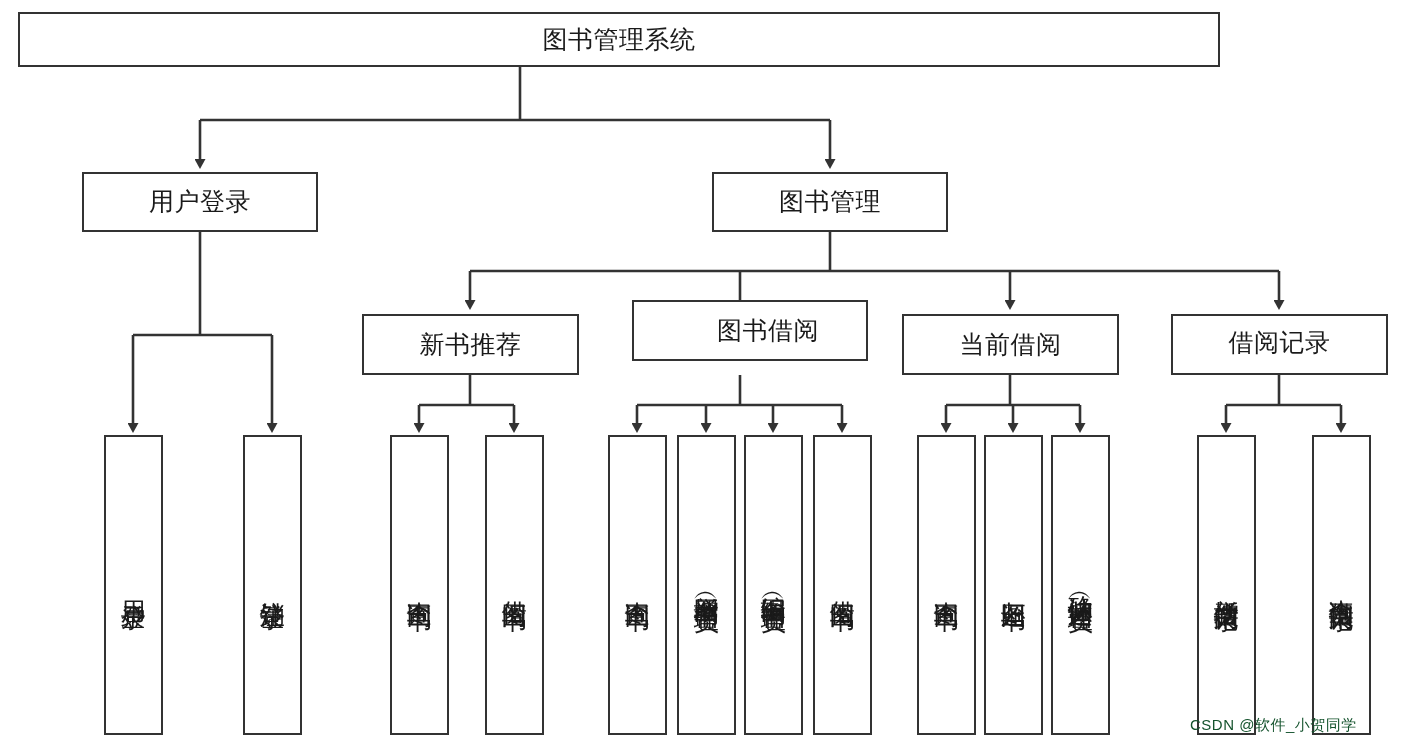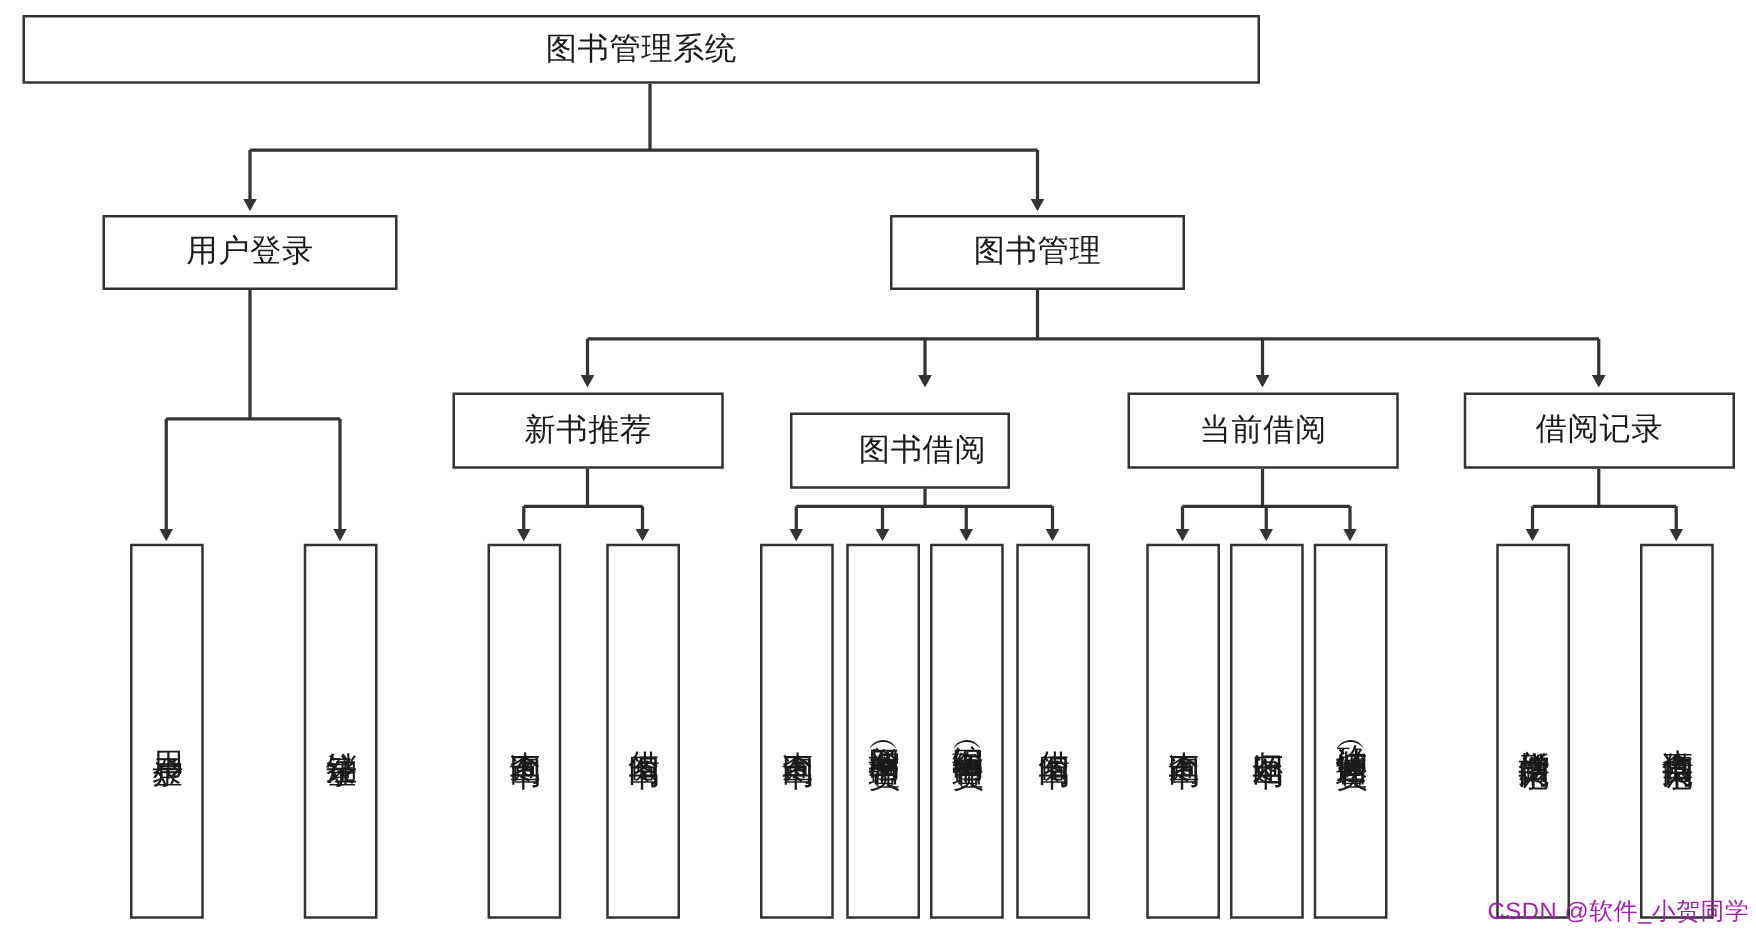--- a/index.html
+++ b/index.html
@@ -50,22 +50,22 @@
   .node.vert .node-label {
     writing-mode: vertical-rl;
     text-orientation: upright;
     font-size: 25px;
     line-height: 1.22;
     letter-spacing: 2px;
     max-height: 278px;
   }
   .watermark {
     position: absolute;
-    color: #a21caf;
-    font-size: 19px;
+    color: #14532d;
+    font-size: 15px;
     white-space: nowrap;
     letter-spacing: 0.5px;
   }
 </style>
 </head>
 <body>
 
 <div id="canvas">
 
   <svg class="wires" viewBox="0 0 1405 747" xmlns="http://www.w3.org/2000/svg">
@@ -111,35 +111,35 @@
       <path d="M1013,405 L1013,424" marker-end="url(#arrow)"></path>
       <path d="M1080,405 L1080,424" marker-end="url(#arrow)"></path>
 
       <path d="M1279,375 L1279,405"></path>
       <path d="M1226,405 L1341,405"></path>
       <path d="M1226,405 L1226,424" marker-end="url(#arrow)"></path>
       <path d="M1341,405 L1341,424" marker-end="url(#arrow)"></path>
     </g>
   </svg>
 
-  <div class="node horiz" style="left:18px; top:12px; width:990px; height:55px;">
+  <div class="node horiz" style="left:18px; top:12px; width:1202px; height:55px;">
     <span class="node-label">图书管理系统</span>
   </div>
 
   <div class="node horiz" style="left:82px; top:172px; width:236px; height:60px;">
     <span class="node-label">用户登录</span>
   </div>
   <div class="node horiz" style="left:362px; top:314px; width:217px; height:61px;">
     <span class="node-label">新书推荐</span>
   </div>
 
   <div class="node horiz" style="left:712px; top:172px; width:236px; height:60px;">
     <span class="node-label">图书管理</span>
   </div>
-  <div class="node horiz" style="left:632px; top:330px; width:176px; height:61px;padding-left:36px;">
+  <div class="node horiz" style="left:632px; top:300px; width:236px; height:61px;padding-left:36px;">
     <span class="node-label">图书借阅</span>
   </div>
   <div class="node horiz" style="left:902px; top:314px; width:217px; height:61px;justify-content:center;">
     <span class="node-label">当前借阅</span>
   </div>
   <div class="node horiz" style="left:1171px; top:314px; width:217px; height:61px;font-family:Liberation Mono, monospace;">
     <span class="node-label">借阅记录</span>
   </div>
 
   <div class="node vert" style="left:104px; top:435px; width:59px; height:300px;">

